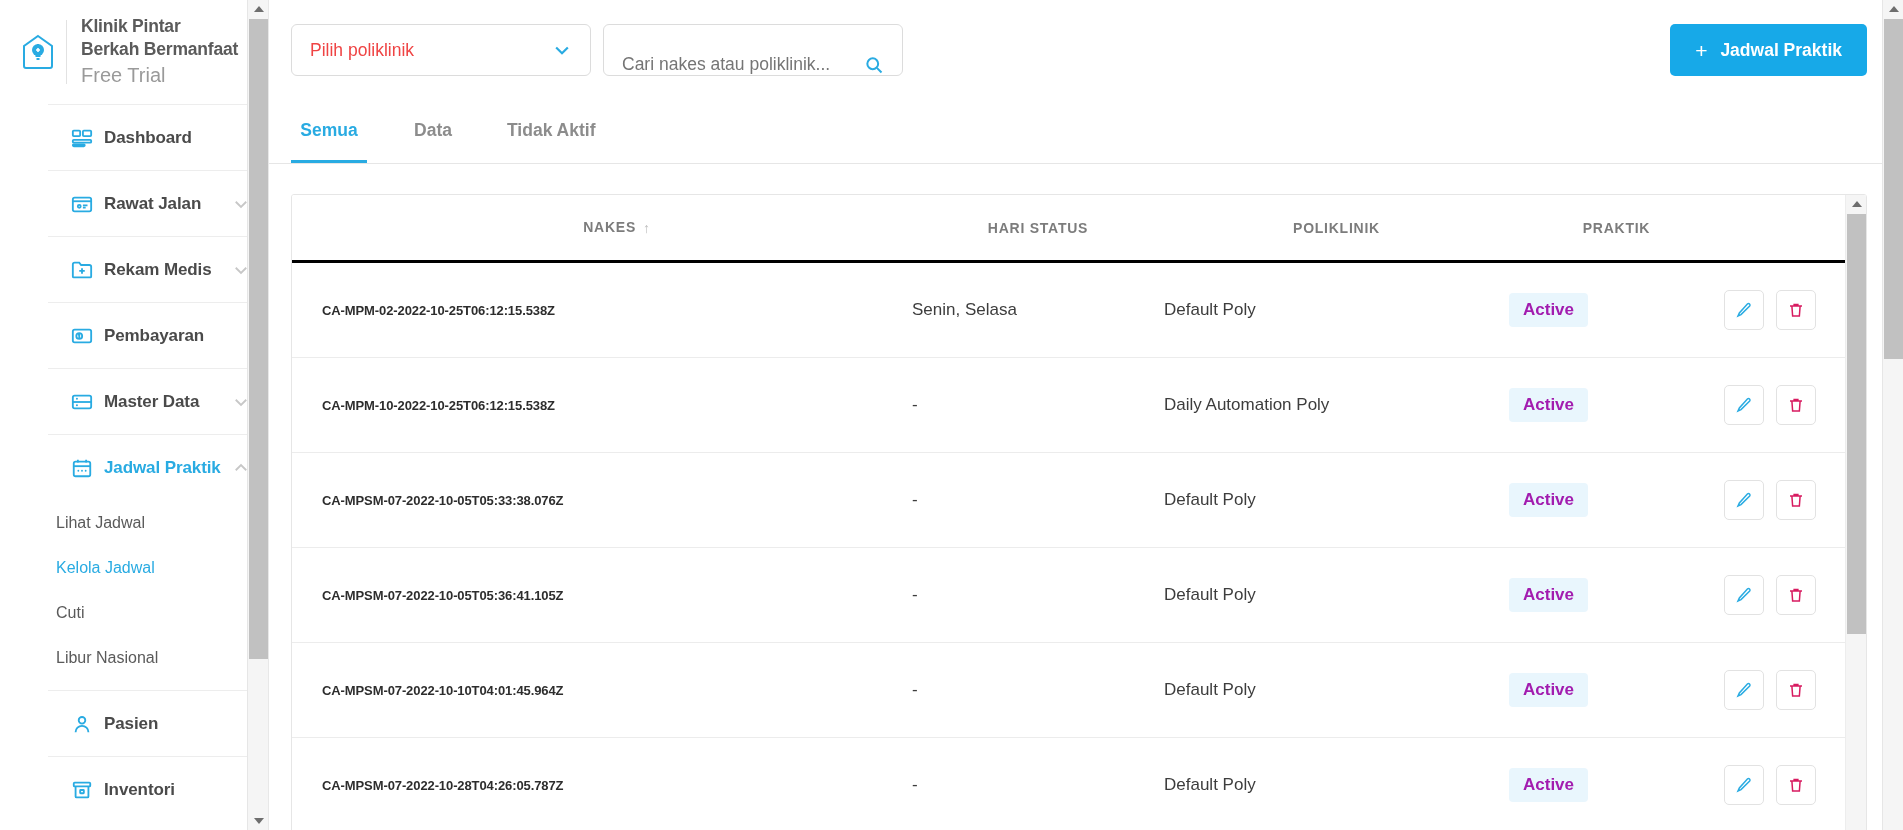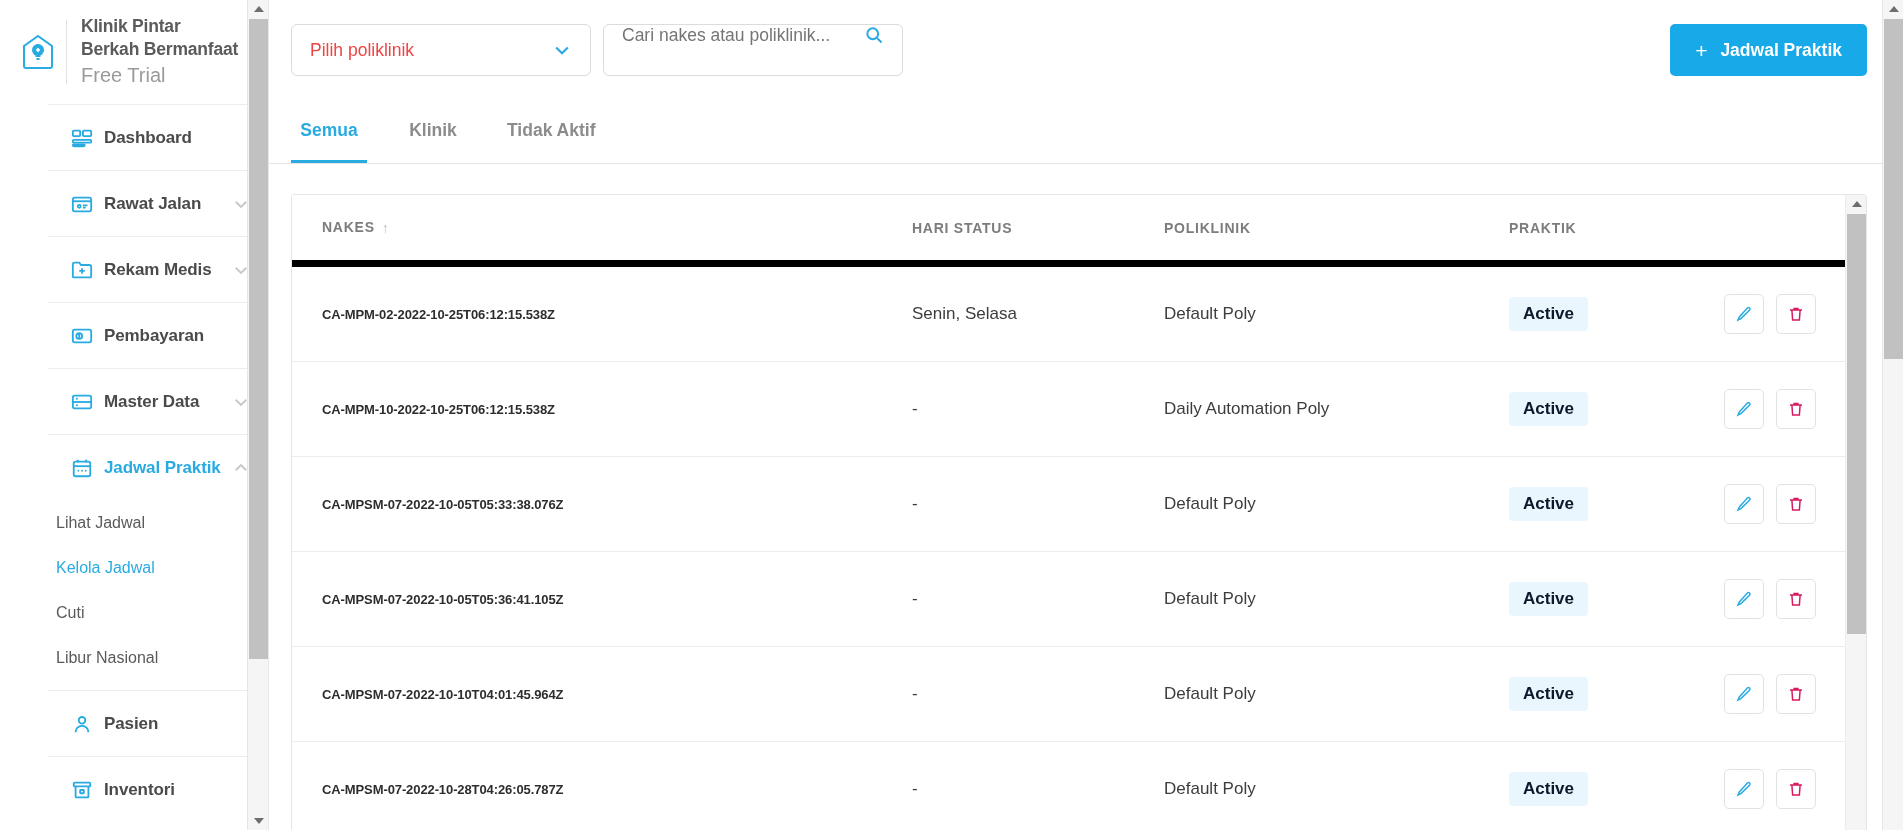--- a/index.html
+++ b/index.html
@@ -71,21 +71,21 @@
     padding: 0 36px 0 22px; background: #ffffff;
   }
   .select-box {
     width: 300px; height: 52px; border: 1px solid #dcdcdc; border-radius: 6px;
     display: flex; align-items: center; padding: 0 18px; background: #fff; cursor: pointer;
   }
   .select-text { flex: 1; font-size: 17.5px; color: #ef4444; }
   .select-chev { width: 20px; height: 20px; color: #29ABE2; }
   .search-box {
     width: 300px; height: 52px; border: 1px solid #dcdcdc; border-radius: 6px;
-    display: flex; align-items: flex-start; padding: 0 18px; margin-left: 12px; background: #fff;
+    display: flex; align-items: flex-end; padding: 0 18px; margin-left: 12px; background: #fff;
   }
   .search-input {
     flex: 1; border: none; outline: none; font-size: 17.5px; color: #3b3b3b;
     font-family: "Liberation Sans", sans-serif; background: transparent;
   }
   .search-input::placeholder { color: #757575; }
   .search-icon { width: 20px; height: 20px; color: #29ABE2; flex: none; }
   .spacer { flex: 1; }
   .primary-btn {
     height: 52px; background: #17A9E8; border: none; border-radius: 5px;
@@ -108,39 +108,39 @@
   }
   .tab.active { color: #29ABE2; border-bottom-color: #29ABE2; }
 
   
   .table-wrap {
     margin: 30px 36px 0 22px; border: 1px solid #e6e6e6; border-radius: 3px;
     background: #fff; position: relative; height: 644px; overflow: hidden;
   }
   table { width: 100%; border-collapse: collapse; table-layout: fixed; }
   thead th {
-    text-align: left; font-size: 14px; font-weight: bold; color: #7c7c7c;
-    letter-spacing: 0.75px; padding: 24px 0 24px 0; border-bottom: 7px solid #000000;
+    text-align: center; font-size: 14px; font-weight: bold; color: #7c7c7c;
+    letter-spacing: 0.75px; padding: 24px 0 24px 0; border-bottom: 3px solid #000000;
     background: #fff;
   }
   .col-nakes { width: 620px; padding-left: 30px !important; }
   .col-hari { width: 252px; }
   .col-poli { width: 345px; }
   .col-status { width: 215px; }
   .col-act { width: 300px; }
   .sort-icon { display: inline-block; margin-left: 7px; color: #bdbdbd; font-size: 14px; vertical-align: -1px; }
 
   tbody td {
     font-size: 17px; color: #3d3d3d; padding: 27px 0;
     border-bottom: 1px solid #ececec; vertical-align: middle;
   }
   tbody tr:last-child td { border-bottom: none; }
   td.nakes { font-weight: bold; color: #2d2d2d; padding-left: 30px; font-size: 13px; letter-spacing: -0.1px; }
   .badge {
-    display: inline-block; background: #e9f6fd; color: #0f172a;
+    display: inline-block; background: #e9f6fd; color: #a21caf;
     font-size: 17px; font-weight: bold; padding: 7px 14px; border-radius: 4px;
   }
   .actions { display: flex; gap: 12px; }
   .icon-btn {
     width: 40px; height: 40px; border: 1px solid #e2e2e2; border-radius: 5px;
     background: #fff; display: flex; align-items: center; justify-content: center;
     cursor: pointer;
   }
   .icon-btn.edit { color: #29ABE2; }
   .icon-btn.del { color: #D81B60; }
@@ -354,21 +354,21 @@
         <span class="plus">+</span>
         <span>Jadwal Praktik</span>
       </button>
     </div>
 
     <div class="tabs">
       <div class="tab active">
         <span>Semua</span>
       </div>
       <div class="tab">
-        <span>Klinik</span>
+        <span>Data</span>
       </div>
       <div class="tab">
         <span>Tidak Aktif</span>
       </div>
     </div>
 
     <div class="table-wrap">
       <table>
         <thead>
           <tr>

